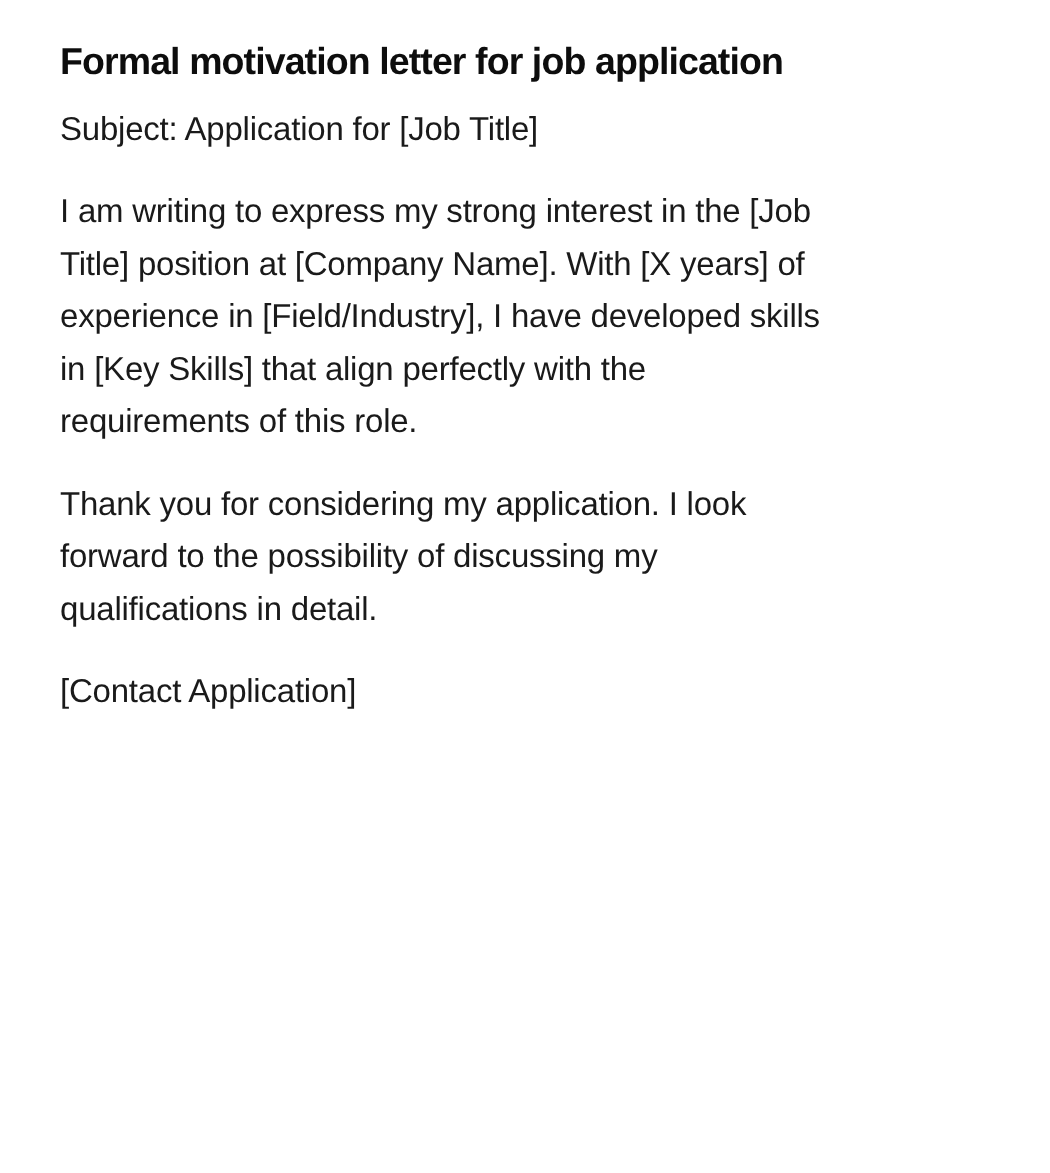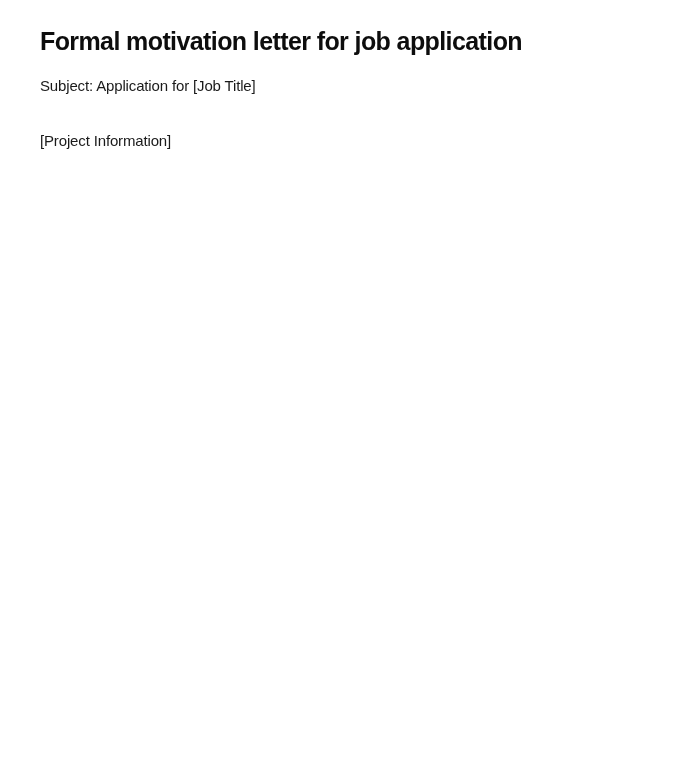--- a/index.html
+++ b/index.html
@@ -22,28 +22,30 @@
     .title {
       font-family: "Liberation Sans", sans-serif;
       font-weight: bold;
       font-size: 25px;
       letter-spacing: -0.6px;
       line-height: 34px;
       margin: 0 0 10px 0;
       color: #0d0d0d;
     }
     .para {
-      font-size: 15px;
+      font-size: 22px;
       line-height: 35px;
       margin: 0 16px 20px 0;
       letter-spacing: -0.15px;
       color: #1a1a1a;
       word-spacing: 0px;
     }
   </style>
 </head>
 <body>
 
 <div class="page">
   <h1 class="title">Formal motivation letter for job application</h1>
   <p class="para">Subject: Application for [Job Title]</p>
-  <p class="para">[Project Information]</p>
+  <p class="para">I am writing to express my strong interest in the [Job Title] position at [Company Name]. With [X years] of experience in [Field/Industry], I have developed skills in [Key Skills] that align perfectly with the requirements of this role.</p>
+  <p class="para">Thank you for considering my application. I look forward to the possibility of discussing my qualifications in detail.</p>
+  <p class="para">[Contact Application]</p>
 </div>
 
 </body></html>

